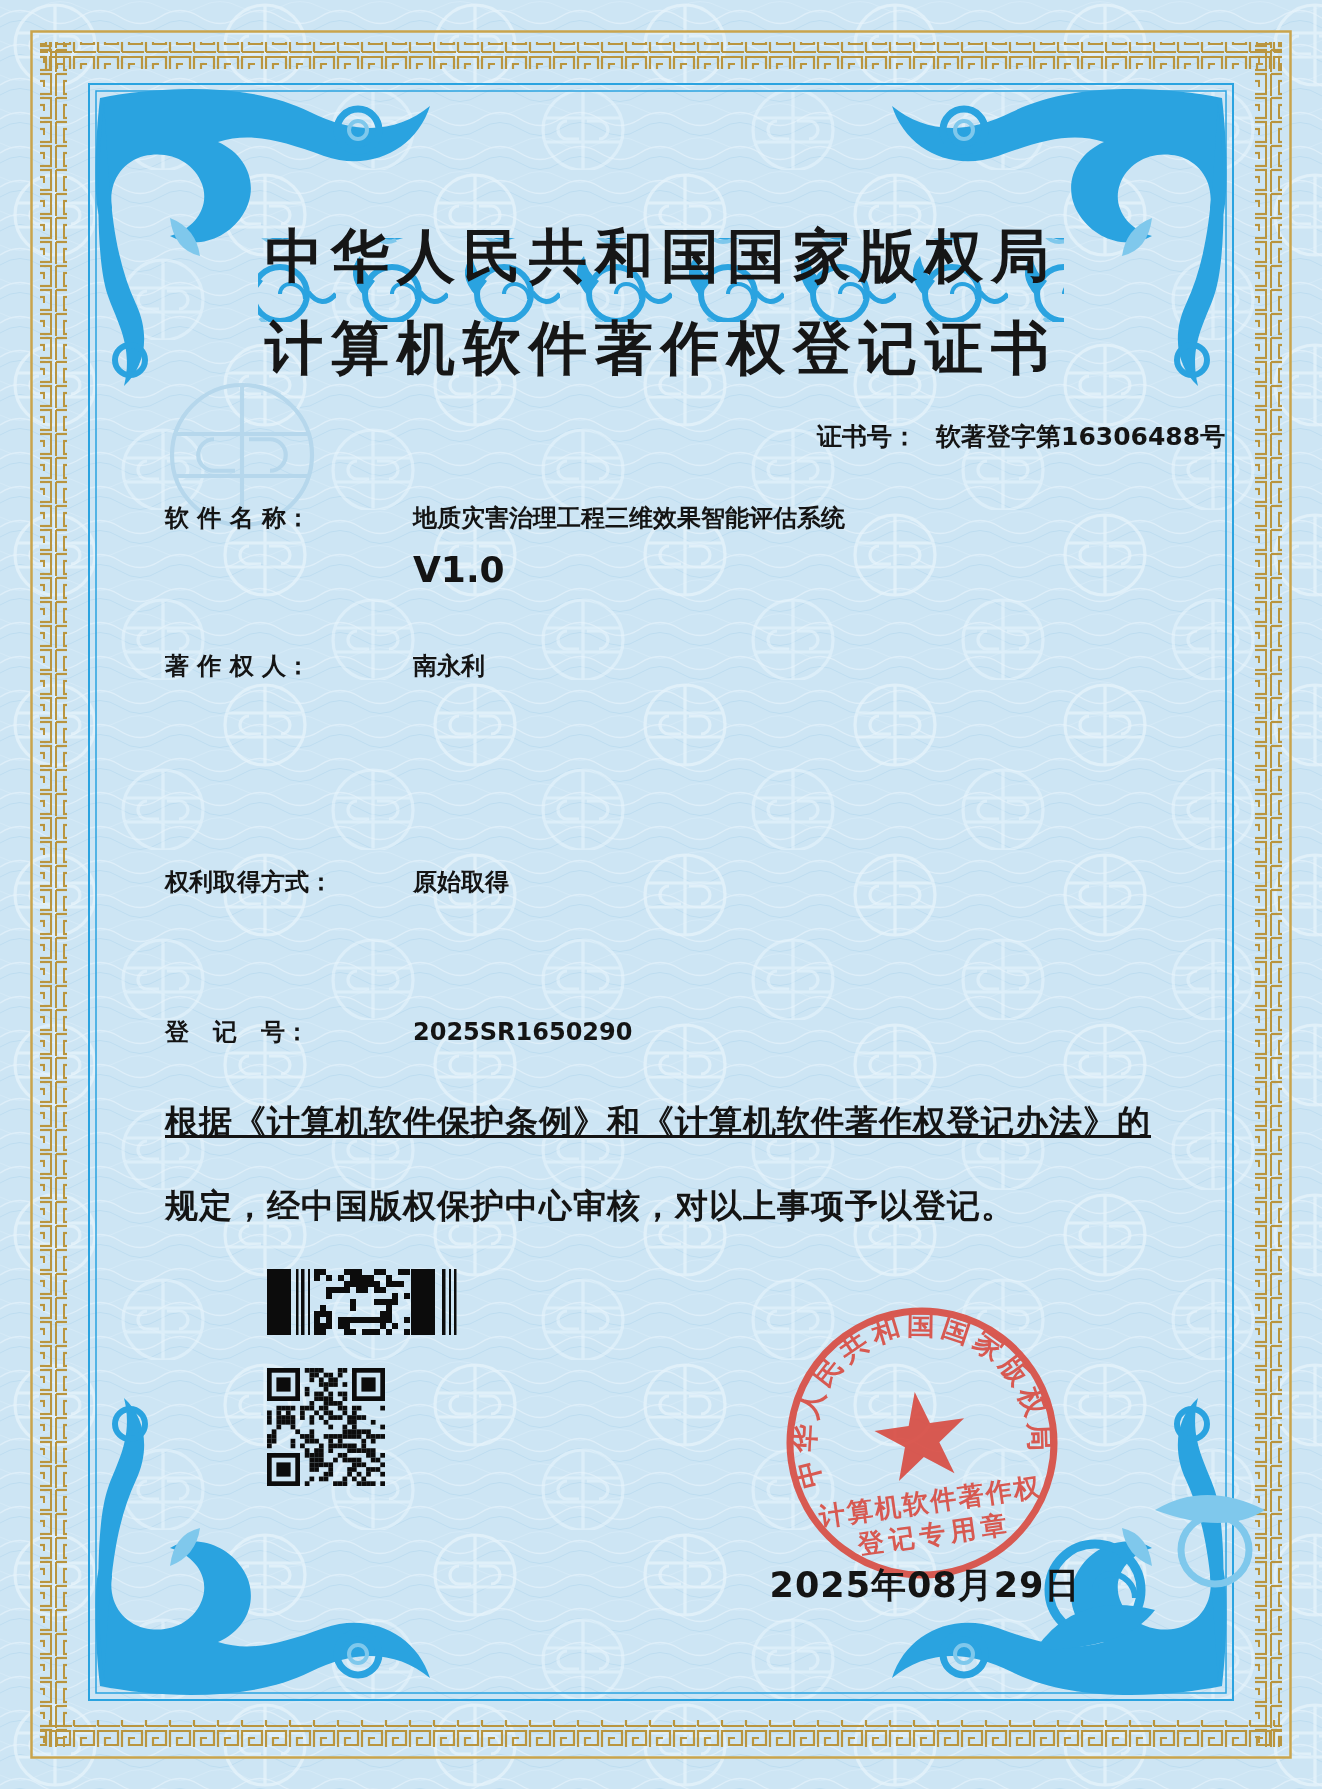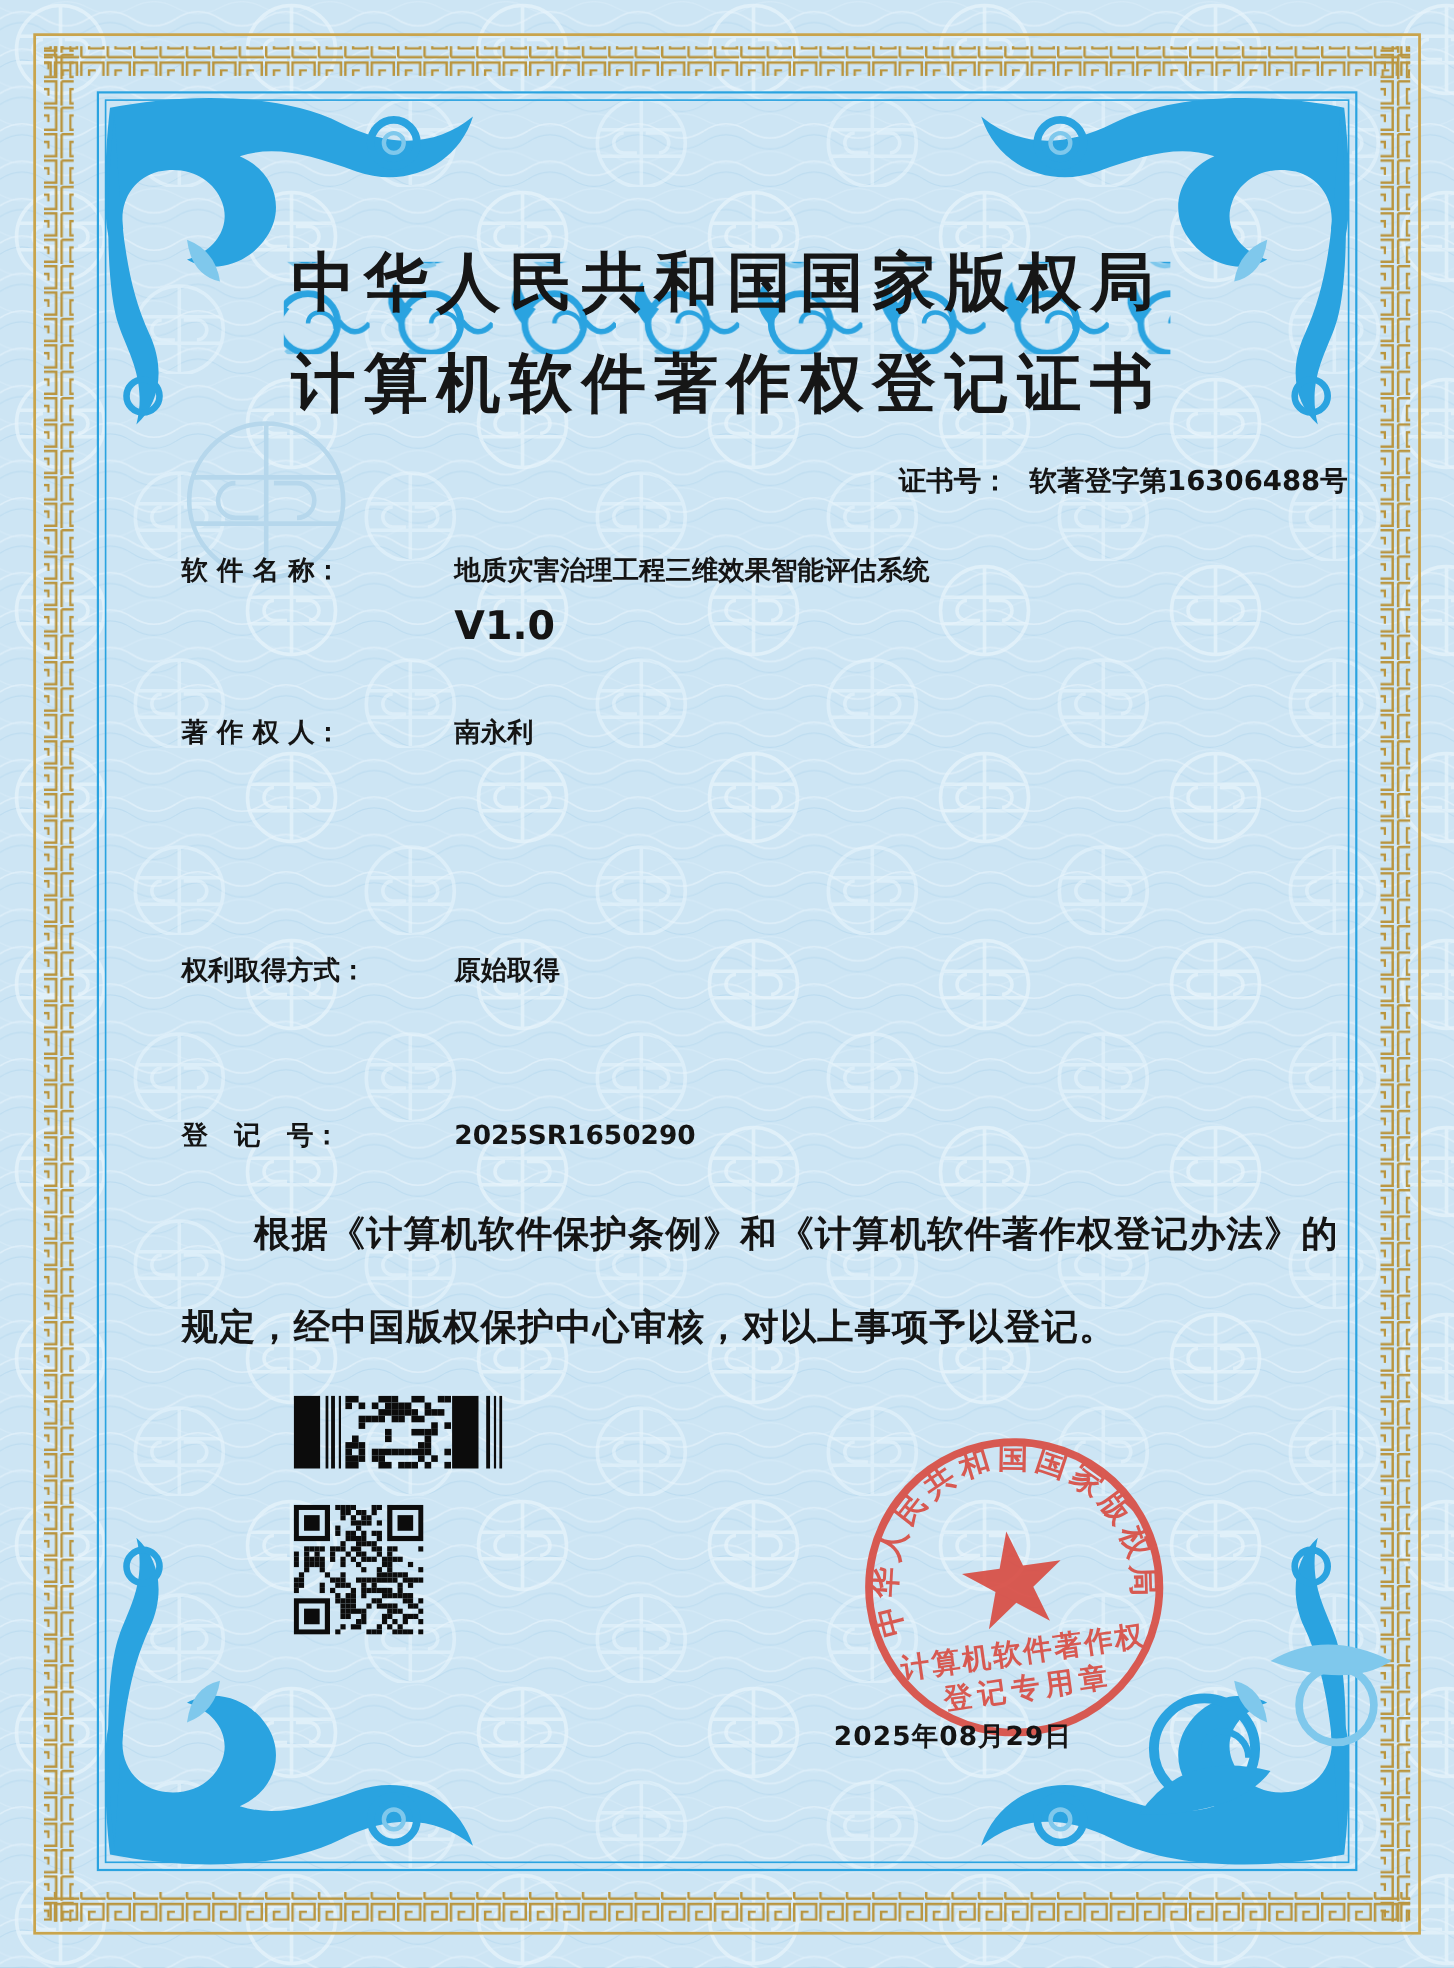--- a/index.html
+++ b/index.html
@@ -13,24 +13,24 @@
   .t-line{
     position:absolute;left:100px;width:1122px;text-align:center;
     font-size:58px;font-weight:bold;letter-spacing:8px;white-space:nowrap;color:#161616;
   }
   .cert-no{position:absolute;left:817px;top:420px;font-size:25px;font-weight:bold;white-space:nowrap;}
   .cert-no .lbl{margin-right:19px;}
   .frow{position:absolute;left:165px;font-size:24px;font-weight:bold;white-space:nowrap;}
   .frow .lbl{display:inline-block;width:248px;}
   .fvalue2{position:absolute;left:413px;font-size:36px;font-weight:bold;white-space:nowrap;}
   .bodyline{position:absolute;left:165px;font-size:33px;font-weight:bold;letter-spacing:1px;white-space:nowrap;}
-  .indent{padding-left:66px;}
+  .indent{text-decoration:underline;}
   .date{
-    position:absolute;left:758px;top:1562px;width:334px;text-align:left;
-    font-size:24px;font-weight:bold;letter-spacing:1px;white-space:nowrap;
+    position:absolute;left:758px;top:1562px;width:334px;text-align:center;
+    font-size:35px;font-weight:bold;letter-spacing:1px;white-space:nowrap;
   }
   .code{position:absolute;}
 </style>
 </head>
 <body>
 
 <div class="page">
 
   <svg class="bg-svg" width="1322" height="1789" viewBox="0 0 1322 1789" xmlns="http://www.w3.org/2000/svg" xmlns:xlink="http://www.w3.org/1999/xlink">
     <defs>

